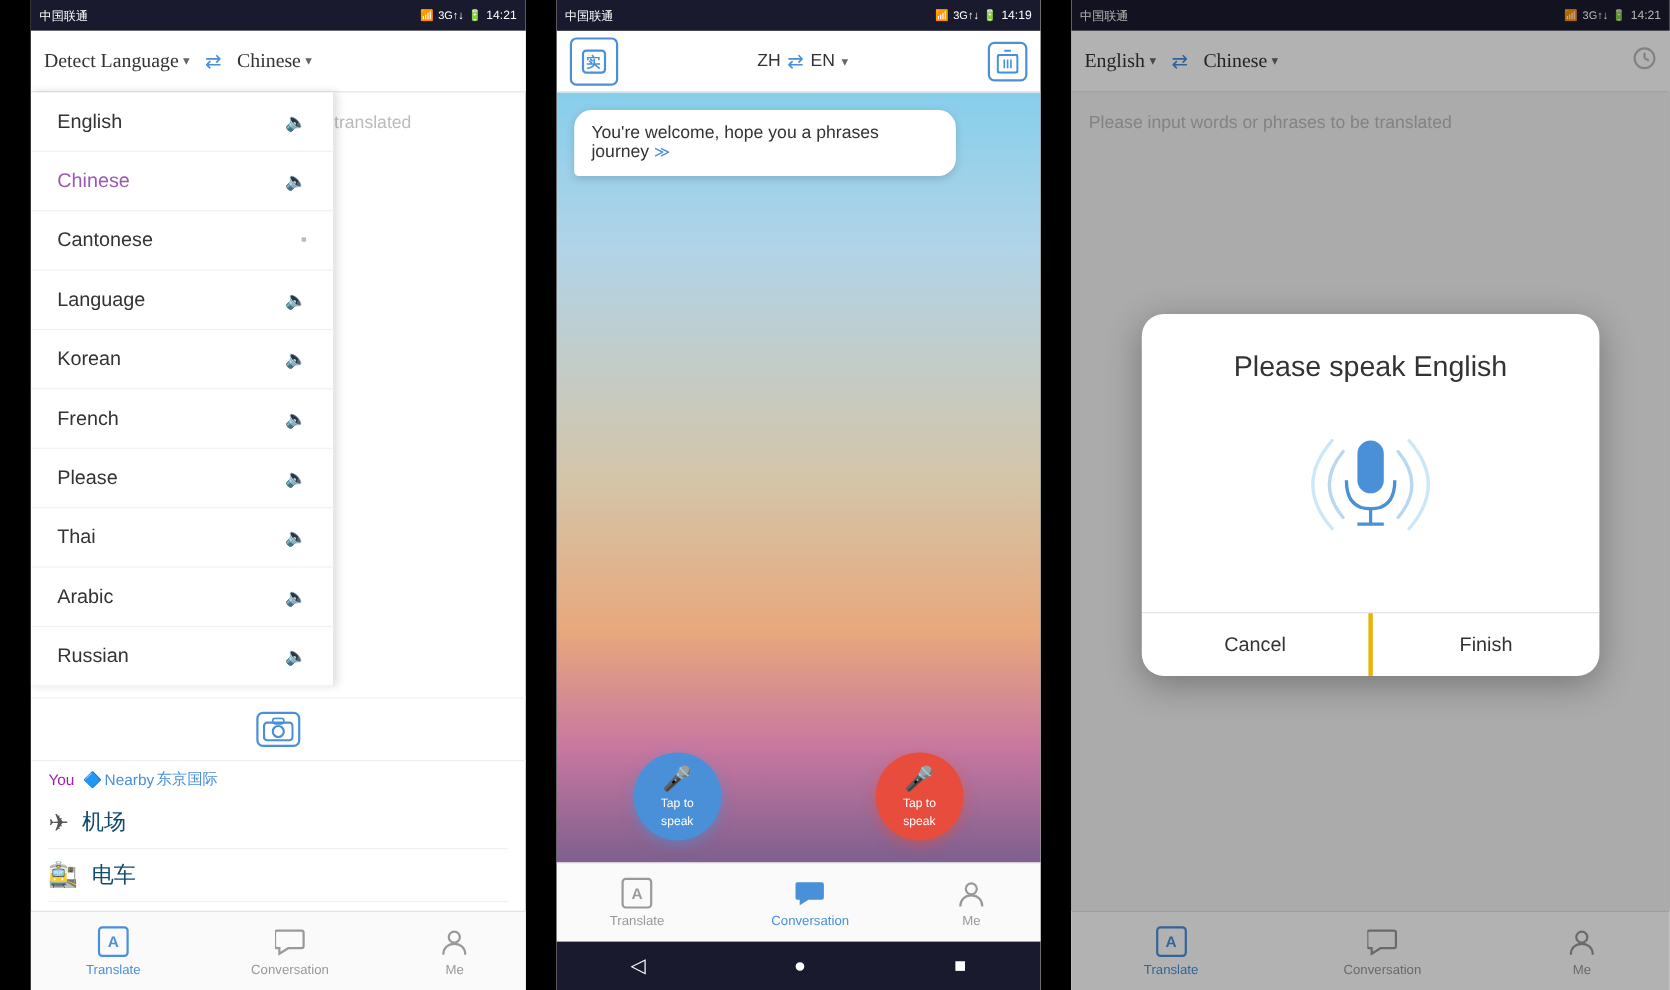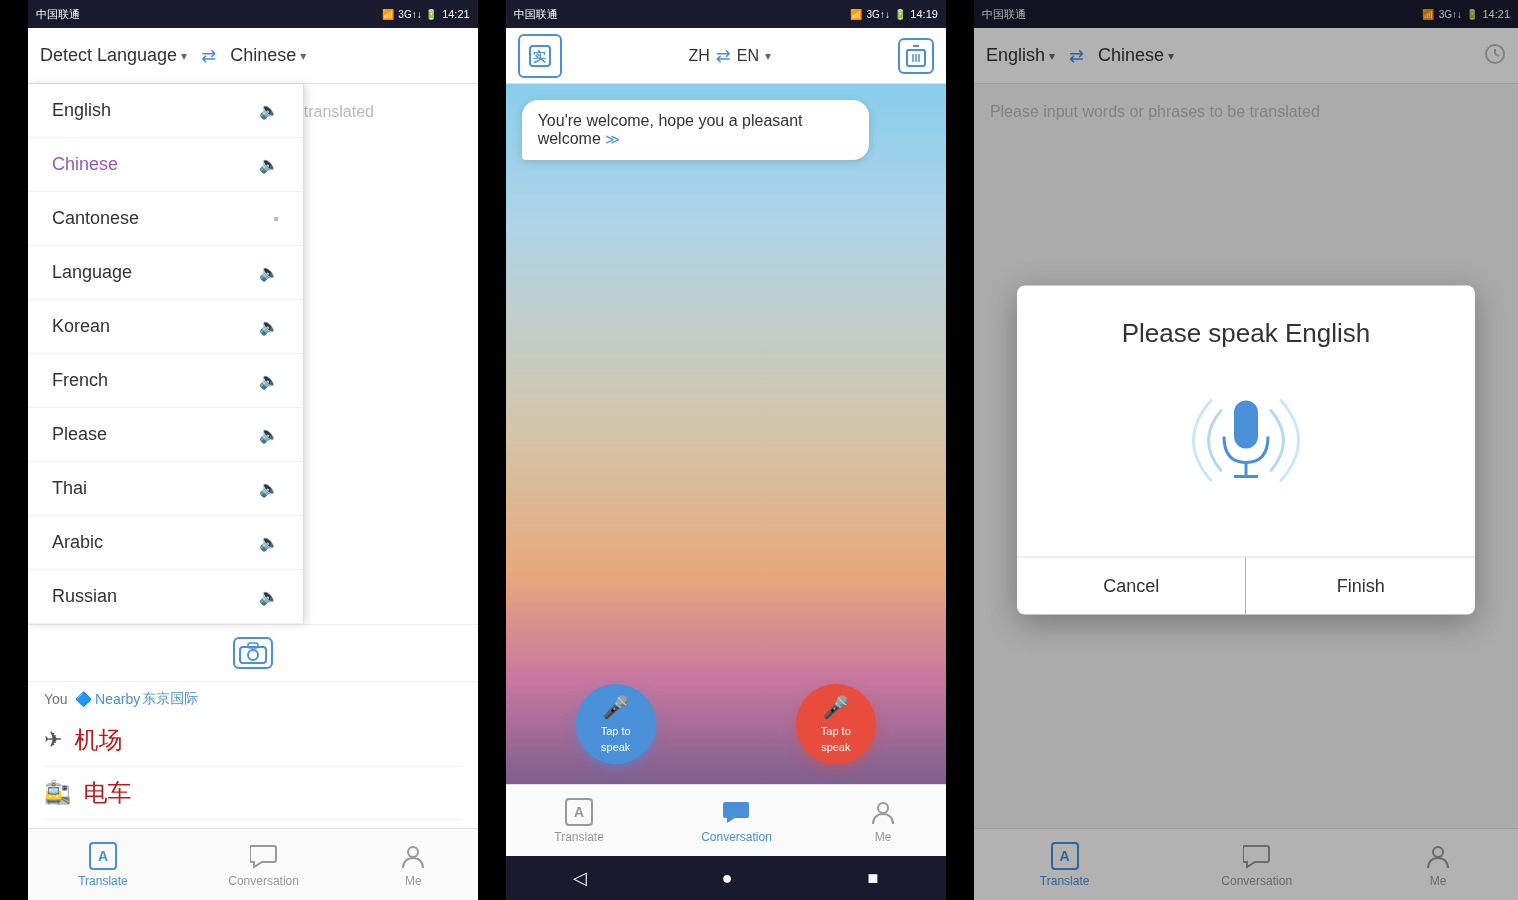--- a/index.html
+++ b/index.html
@@ -69,20 +69,21 @@
       background: #fff;
     }
     .lang-selector {
       display: flex;
       align-items: center;
       gap: 4px;
       font-size: 18px;
       font-weight: 500;
       color: #333;
       cursor: pointer;
+      font-family: Liberation Serif, serif;
     }
     .lang-selector .arrow {
       font-size: 12px;
       color: #666;
     }
     .swap-icon {
       color: #4a90d9;
       font-size: 18px;
       cursor: pointer;
       margin: 0 6px;
@@ -123,21 +124,21 @@
     }
     .nearby-row {
       display: flex;
       align-items: center;
       gap: 8px;
       font-size: 14px;
       color: #333;
       margin-bottom: 6px;
     }
     .nearby-label {
-      color: #737373;
+      color: #a21caf;
       font-size: 14px;
       text-align: right;
     }
     .nearby-location {
       color: #4a90d9;
       font-size: 14px;
       display: flex;
       align-items: center;
       gap: 2px;
     }
@@ -146,22 +147,22 @@
       align-items: center;
       gap: 12px;
       padding: 10px 0;
       border-bottom: 1px solid #f0f0f0;
     }
     .nearby-item-icon {
       font-size: 22px;
       color: #555;
     }
     .nearby-item-text {
-      font-size: 24px;
-      color: #b91c1c;
+      font-size: 20px;
+      color: #0c4a6e;
       font-weight: 500;
     }
 
     
     .dropdown-overlay {
       position: absolute;
       top: 84px;
       left: 0;
       width: 276px;
       background: #fff;
@@ -415,23 +416,23 @@
       line-height: 1.5;
       background: #f5f5f5;
     }
 
     
     .speak-dialog {
       position: absolute;
       top: 50%;
       left: 50%;
       transform: translate(-50%, -50%);
-      width: 458px;
+      width: 416px;
       background: #fff;
-      border-radius: 8px;
+      border-radius: 20px;
       overflow: hidden;
       box-shadow: 0 8px 32px rgba(0,0,0,0.3);
       z-index: 200;
     }
     .speak-dialog-body {
       padding: 32px 24px;
       text-align: center;
     }
     .speak-dialog-title {
       font-size: 26px;
@@ -459,21 +460,21 @@
       flex: 1;
       padding: 18px;
       font-size: 18px;
       text-align: center;
       cursor: pointer;
       border: none;
       background: transparent;
       color: #333;
     }
     .dialog-btn:first-child {
-      border-right: 1px solid #eab308;
+      border-right: 4px solid #eab308;
     }
 
     
     .right-overlay {
       position: absolute;
       inset: 0;
       background: rgba(0,0,0,0.3);
       z-index: 100;
     }
   </style>
@@ -644,21 +645,21 @@
     </div>
   </div>
 
   <div class="conversation-bg">
     <div class="conv-gradient-bg"></div>
     <div class="conv-messages">
 
 
       <div class="message-bubble-left">
         <div class="message-en-main">
-          <span>You're welcome, hope you a pleasant welcome</span>
+          <span>You're welcome, hope you a phrases journey</span>
           <span class="speaker-wave"> ≫</span>
         </div>
       </div>
     </div>
 
     <div class="speak-buttons">
       <div class="speak-btn-blue">
         <span class="mic-icon-btn">🎤</span>
         <span>Tap to</span>
         <span>speak</span>

